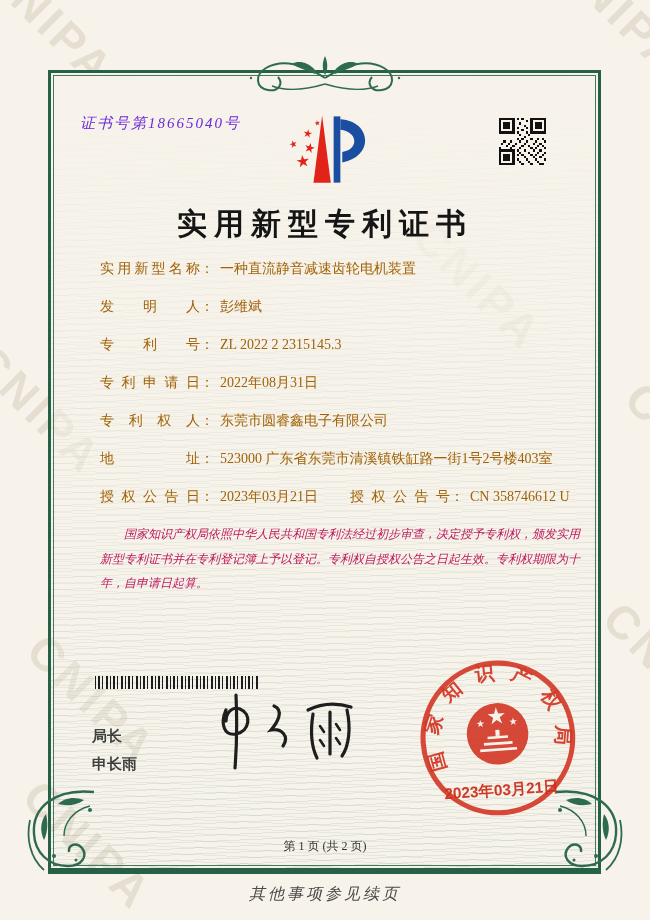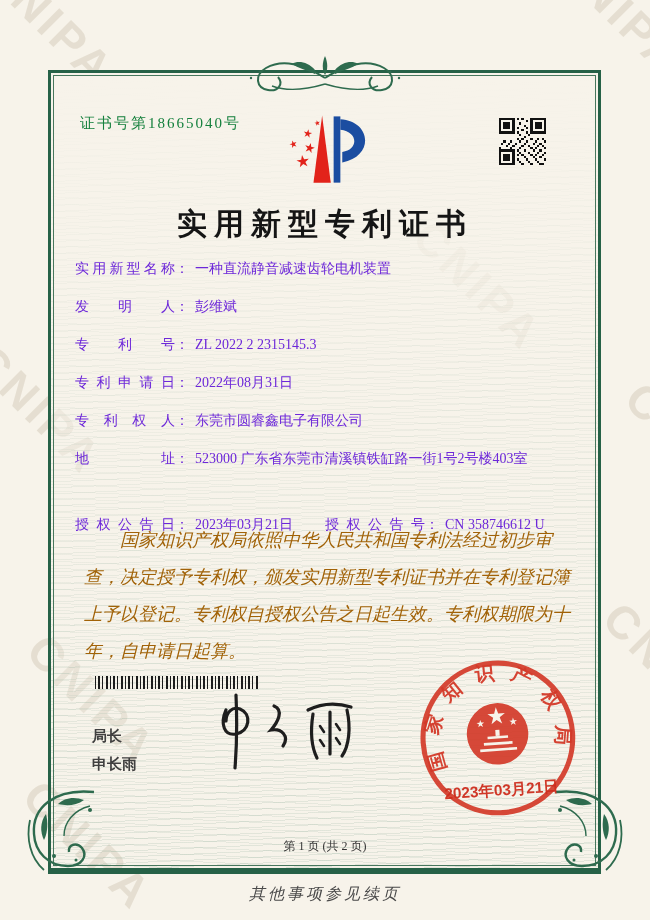--- a/index.html
+++ b/index.html
@@ -38,47 +38,47 @@
   }
 
   .orn{position:absolute;z-index:3;}
   .orn-top{left:50%;top:44px;transform:translateX(-50%);}
   .orn-bl{left:24px;top:786px;}
   .orn-br{left:548px;top:786px;transform:scaleX(-1);}
 
   
   .cert-no{
     position:absolute;left:80px;top:114px;z-index:4;
-    font-size:15px;letter-spacing:2px;color:#15803d;
+    font-size:15px;letter-spacing:2px;color:#6d28d9;font-style:italic;
   }
   .logo{position:absolute;left:277px;top:110px;z-index:4;}
   .qr{position:absolute;left:499px;top:118px;z-index:4;}
   .title{
     position:absolute;left:0;top:204px;width:650px;z-index:4;
     text-align:center;font-size:30px;font-weight:bold;color:#151515;
     letter-spacing:7px;
   }
 
   
-  .fields{position:absolute;left:75px;top:258px;width:486px;z-index:4;font-size:14px;color:#6d28d9;}
+  .fields{position:absolute;left:100px;top:258px;width:486px;z-index:4;font-size:14px;color:#a16207;}
   .frow{display:flex;align-items:baseline;line-height:22px;margin-bottom:16px;}
   .flabel{
     display:inline-block;width:100px;
     text-align:justify;text-align-last:justify;text-justify:inter-character;
   }
   .fcolon{margin-right:6px;}
   .fvalue{flex:1;white-space:nowrap;}
   .frow.grant{margin-top:4px;}
   .fgroup{display:flex;align-items:baseline;}
-  .fgroup.first{width:250px;margin-top:28px;}
+  .fgroup.first{width:250px;}
 
   
   .paras{
-    position:absolute;left:84px;top:522px;width:486px;z-index:4;
-    font-size:18px;line-height:2.05;color:#a16207;font-style:italic;
+    position:absolute;left:100px;top:522px;width:486px;z-index:4;
+    font-size:12px;line-height:2.05;color:#be185d;font-style:italic;
   }
   .paras p{margin:0 0 6px 0;text-indent:2em;}
 
   
   .barcode{
     position:absolute;left:95px;top:676px;width:163px;height:13px;z-index:4;
     background:repeating-linear-gradient(90deg,
       #1c1c1c 0 1.5px, transparent 1.5px 3px,
       #1c1c1c 3px 5.5px, transparent 5.5px 7px,
       #1c1c1c 7px 8px, transparent 8px 11.5px,

